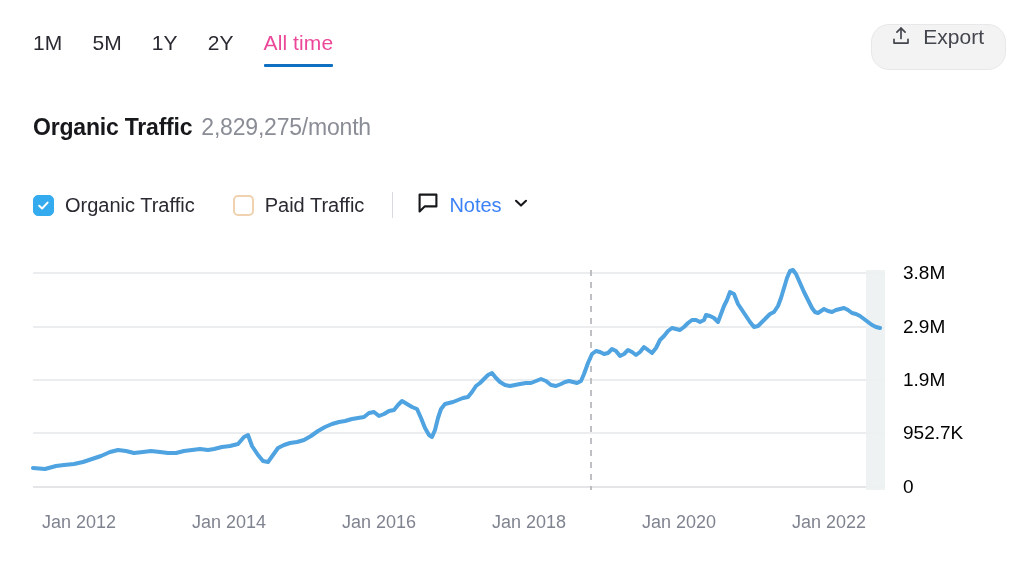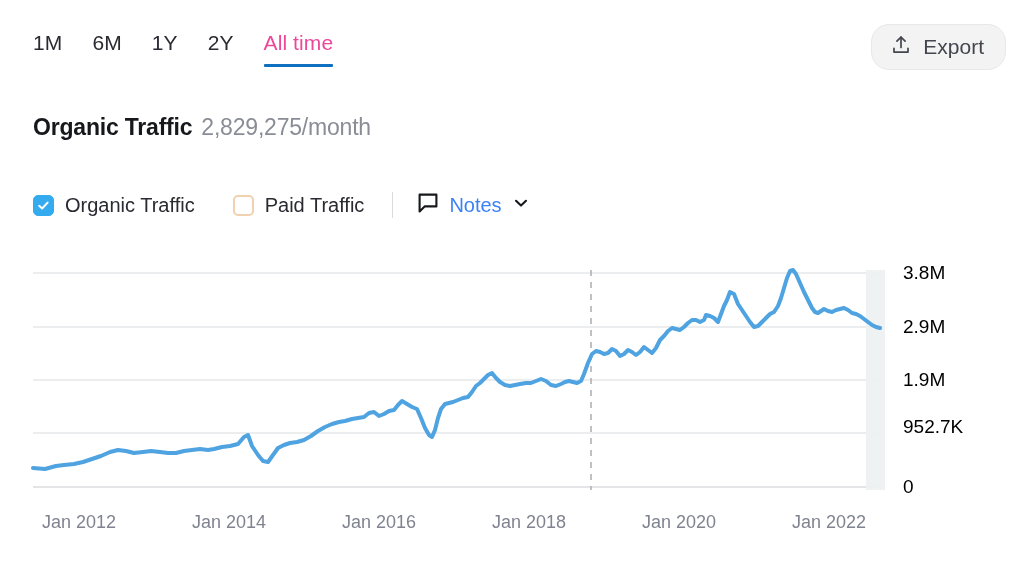--- a/index.html
+++ b/index.html
@@ -55,21 +55,21 @@
     border-radius: 1px;
   }
 
   .export-btn {
     position: absolute;
     right: 18px;
     top: 24px;
     height: 46px;
     box-sizing: border-box;
     display: flex;
-    align-items: center;
+    align-items: flex-start;
     gap: 11px;
     padding: 0 21px 0 18px;
     background: #f3f3f4;
     border: 1px solid #e8e8ea;
     border-radius: 18px;
     cursor: pointer;
   }
   .export-label {
     font-size: 21px;
     color: #44464e;
@@ -199,21 +199,21 @@
 </head>
 <body>
 
 <div class="topbar">
 
   <div class="tabs">
     <div class="tab">
       <span>1M</span>
     </div>
     <div class="tab">
-      <span>6M</span>
+      <span>5M</span>
     </div>
     <div class="tab">
       <span>1Y</span>
     </div>
     <div class="tab">
       <span>2Y</span>
     </div>
     <div class="tab active">
       <span>All time</span>
       <span class="tab-underline"></span>
@@ -282,21 +282,21 @@
     <rect x="866" y="20" width="19" height="220" fill="#eef1f1" opacity="0.95"></rect>
     <line x1="591" y1="20" x2="591" y2="240" stroke="#b4b6bb" stroke-width="1.7" stroke-dasharray="6 6"></line>
     <path id="series-path" fill="none" stroke="#4ea3e0" stroke-width="4" stroke-linecap="round" stroke-linejoin="round" transform="translate(0,-250)" d="M33,468 L45,469 L56,466 L64,465 L74,464 L83,462 L92,459 L101,456 L110,452 L118,450 L126,451 L134,453 L143,452 L151,451 L160,452 L168,453 L176,453 L184,451 L192,450 L200,449 L208,450 L214,449 L222,447 L230,446 L238,444 L244,437 L248,435 L252,446 L258,455 L263,461 L268,462 L273,455 L278,448 L284,445 L290,443 L297,442 L304,440 L311,436 L318,431 L325,427 L332,424 L339,422 L345,421 L352,419 L358,418 L364,417 L369,413 L374,412 L379,416 L384,414 L389,411 L394,410 L398,405 L402,401 L407,404 L412,407 L417,409 L421,418 L425,428 L429,435 L432,437 L435,430 L438,418 L441,409 L445,404 L449,403 L453,402 L458,400 L463,398 L468,397 L472,392 L476,386 L480,383 L484,379 L488,375 L492,373 L496,378 L500,382 L505,385 L510,386 L515,385 L520,384 L526,383 L531,383 L536,381 L541,379 L546,381 L551,385 L556,386 L561,384 L565,382 L569,381 L573,382 L577,383 L581,381 L584,374 L588,363 L592,354 L596,351 L600,352 L604,354 L608,353 L612,349 L616,351 L620,356 L624,354 L628,350 L632,352 L636,355 L640,352 L644,347 L648,350 L652,353 L656,348 L660,340 L664,336 L668,331 L672,328 L676,329 L680,330 L684,327 L688,323 L692,320 L696,320 L700,322 L704,320 L706,315 L710,316 L714,318 L718,322 L721,314 L724,306 L727,300 L730,292 L734,294 L738,304 L742,310 L746,316 L750,322 L754,327 L758,326 L762,322 L766,318 L770,314 L774,312 L778,306 L781,298 L784,288 L787,278 L790,271 L793,270 L796,274 L800,283 L804,292 L808,300 L812,308 L815,312 L818,313 L821,311 L824,309 L828,311 L832,312 L836,310 L840,309 L844,308 L848,310 L852,313 L856,314 L860,316 L864,319 L868,322 L872,325 L876,327 L880,328"></path>
   </svg>
 </div>
 
 <div class="ylabels">
   <div class="ylabel" style="top:12px">3.8M</div>
   <div class="ylabel" style="top:66px">2.9M</div>
   <div class="ylabel" style="top:119px">1.9M</div>
-  <div class="ylabel" style="top:166px">952.7K</div>
+  <div class="ylabel" style="top:172px">952.7K</div>
   <div class="ylabel" style="top:226px">0</div>
 </div>
 
 <div class="xlabels">
   <div class="xlabel" style="left:64px">Jan 2012</div>
   <div class="xlabel" style="left:214px">Jan 2014</div>
   <div class="xlabel" style="left:364px">Jan 2016</div>
   <div class="xlabel" style="left:514px">Jan 2018</div>
   <div class="xlabel" style="left:664px">Jan 2020</div>
   <div class="xlabel" style="left:814px">Jan 2022</div>

